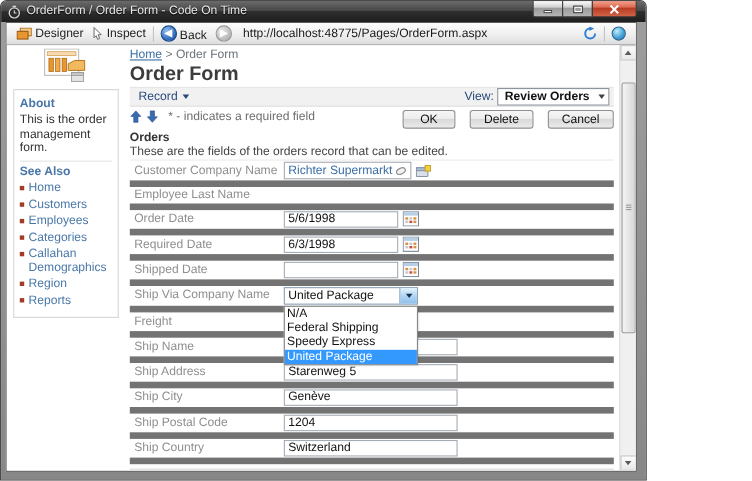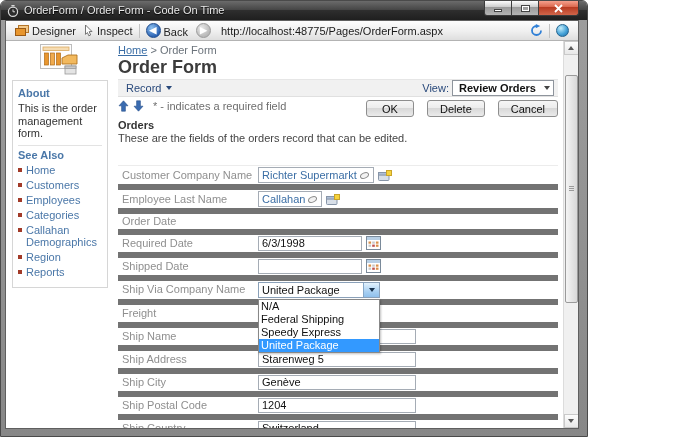--- a/index.html
+++ b/index.html
@@ -84,21 +84,21 @@
   .action-row.footer { margin-top:2px; margin-bottom:0; }
   .req-note { color:#6e6e6e; font-size:11px; margin-left:5px; }
   .action-row .spacer { flex:1; }
   .btn { min-width:48px; height:17px; margin-left:13px; padding:0 12px; font-size:11px; color:#111;
          font-family:"Liberation Sans",sans-serif;
          background:linear-gradient(#f6f6f6,#ededed 45%,#d8d8d8 50%,#ebebeb);
          border:1px solid #8e8e8e; border-radius:3px; cursor:pointer; }
   .arrbtn { display:inline-flex; margin-right:4px; cursor:pointer; }
 
   .sec-title { font-size:11px; font-weight:bold; color:#333; height:13px; margin-top:1px; }
-  .sec-sub { font-size:11px; color:#444; height:12px; margin-bottom:21px; }
+  .sec-sub { font-size:11px; color:#444; height:12px; margin-bottom:1px; }
 
   
   .fields { border-top:1px solid #ececec; }
   .frow { display:flex; border-bottom:6px solid #737373; min-height:16px; align-items:center; padding:1px 0; }
   .flabel { width:140px; flex:0 0 auto; color:#8f8f8f; font-size:11px; line-height:12.5px; padding-left:4px; }
   .fctrl { flex:1; display:flex; align-items:center; gap:4px; position:relative; min-width:0; }
   .tinput { height:15px; border:1px solid #a5acb5; font-size:11px; font-family:"Liberation Sans",sans-serif;
             padding:0 3px; color:#111; background:#fff; }
   .w-text { width:158px; } .w-date { width:104px; } .w-short { width:70px; }
   .lookup { height:16px; border:1px solid #a5acb5; background:#fff; display:inline-flex;
@@ -314,36 +314,36 @@
                     </span>
                     <svg width="14" height="11" viewBox="0 0 14 11">
                       <rect x="0.5" y="2.5" width="10.5" height="8" rx="1" fill="#d8dfe8" stroke="#8795a8"></rect>
                       <rect x="0.5" y="2.5" width="10.5" height="2.6" fill="#aebfd6" stroke="#8795a8"></rect>
                       <rect x="8.5" y="0.5" width="5" height="5" fill="#f6d33c" stroke="#c9a42a"></rect>
                     </svg>
                   </div>
                 </div>
                 <div class="frow">
                   <div class="flabel">Employee Last Name</div>
-                  <div class="fctrl">
-                    <span class="lookup">
-                      <a href="#">Callahan</a>
-                      <svg width="11" height="9" viewBox="0 0 11 9">
-                        <ellipse cx="5.5" cy="4.5" rx="4.2" ry="2.6" transform="rotate(-24 5.5 4.5)" fill="#f2f2f2" stroke="#8a8a8a"></ellipse>
-                      </svg>
-                    </span>
-                    <svg width="14" height="11" viewBox="0 0 14 11">
-                      <rect x="0.5" y="2.5" width="10.5" height="8" rx="1" fill="#d8dfe8" stroke="#8795a8"></rect>
-                      <rect x="0.5" y="2.5" width="10.5" height="2.6" fill="#aebfd6" stroke="#8795a8"></rect>
-                      <rect x="8.5" y="0.5" width="5" height="5" fill="#f6d33c" stroke="#c9a42a"></rect>
+                </div>
+                <div class="frow">
+                  <div class="flabel">Order Date</div>
+                  <div class="fctrl">
+                    <input class="tinput w-date" readonly="" value="5/6/1998" style="">
+                    <svg width="15" height="14" viewBox="0 0 15 14">
+                      <rect x="0.5" y="0.5" width="14" height="13" fill="#fff" stroke="#7a8a9a"></rect>
+                      <rect x="1" y="1" width="13" height="3" fill="#b8cfe5"></rect>
+                      <rect x="2.5" y="5.5" width="2.6" height="2.2" fill="#d98f4a"></rect>
+                      <rect x="6.2" y="5.5" width="2.6" height="2.2" fill="#c9c9c9"></rect>
+                      <rect x="9.9" y="5.5" width="2.6" height="2.2" fill="#d98f4a"></rect>
+                      <rect x="2.5" y="8.6" width="2.6" height="2.2" fill="#c9c9c9"></rect>
+                      <rect x="6.2" y="8.6" width="2.6" height="2.2" fill="#c0504d"></rect>
+                      <rect x="9.9" y="8.6" width="2.6" height="2.2" fill="#d98f4a"></rect>
                     </svg>
                   </div>
-                </div>
-                <div class="frow">
-                  <div class="flabel">Order Date</div>
                 </div>
                 <div class="frow">
                   <div class="flabel">Required Date</div>
                   <div class="fctrl">
                     <input class="tinput w-date" readonly="" value="6/3/1998" style="">
                     <svg width="15" height="14" viewBox="0 0 15 14">
                       <rect x="0.5" y="0.5" width="14" height="13" fill="#fff" stroke="#7a8a9a"></rect>
                       <rect x="1" y="1" width="13" height="3" fill="#b8cfe5"></rect>
                       <rect x="2.5" y="5.5" width="2.6" height="2.2" fill="#d98f4a"></rect>
                       <rect x="6.2" y="5.5" width="2.6" height="2.2" fill="#c9c9c9"></rect>

